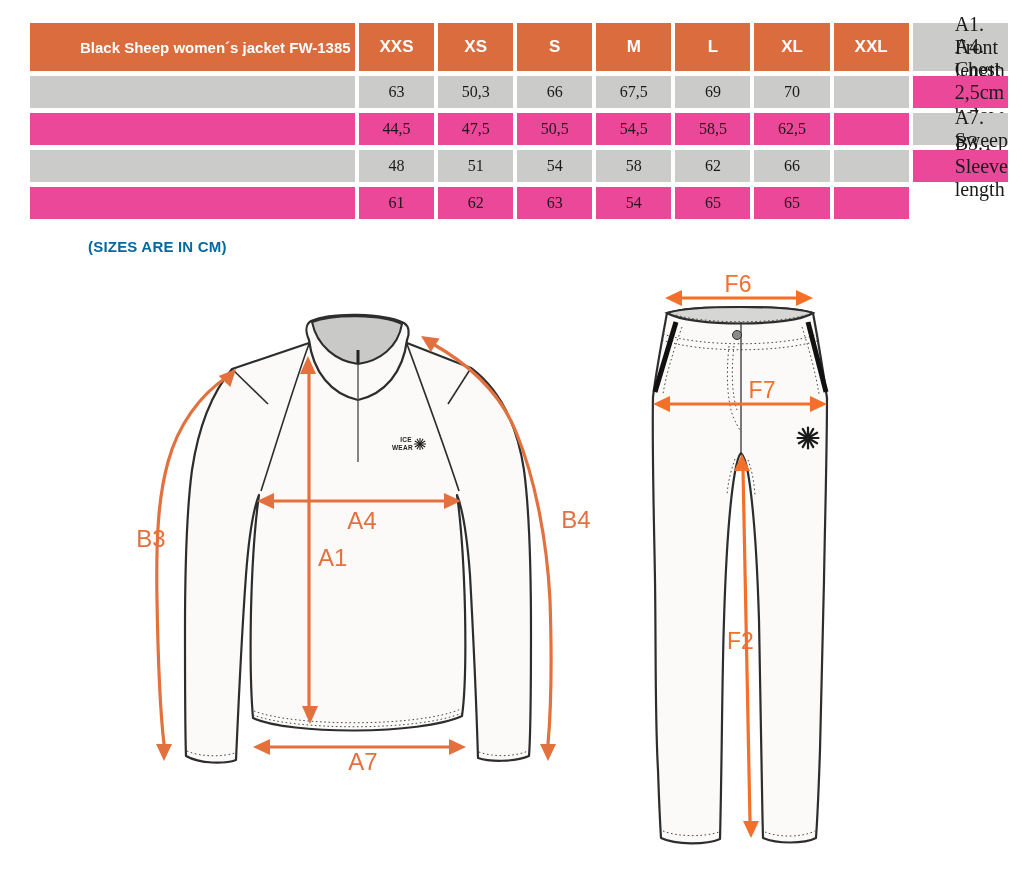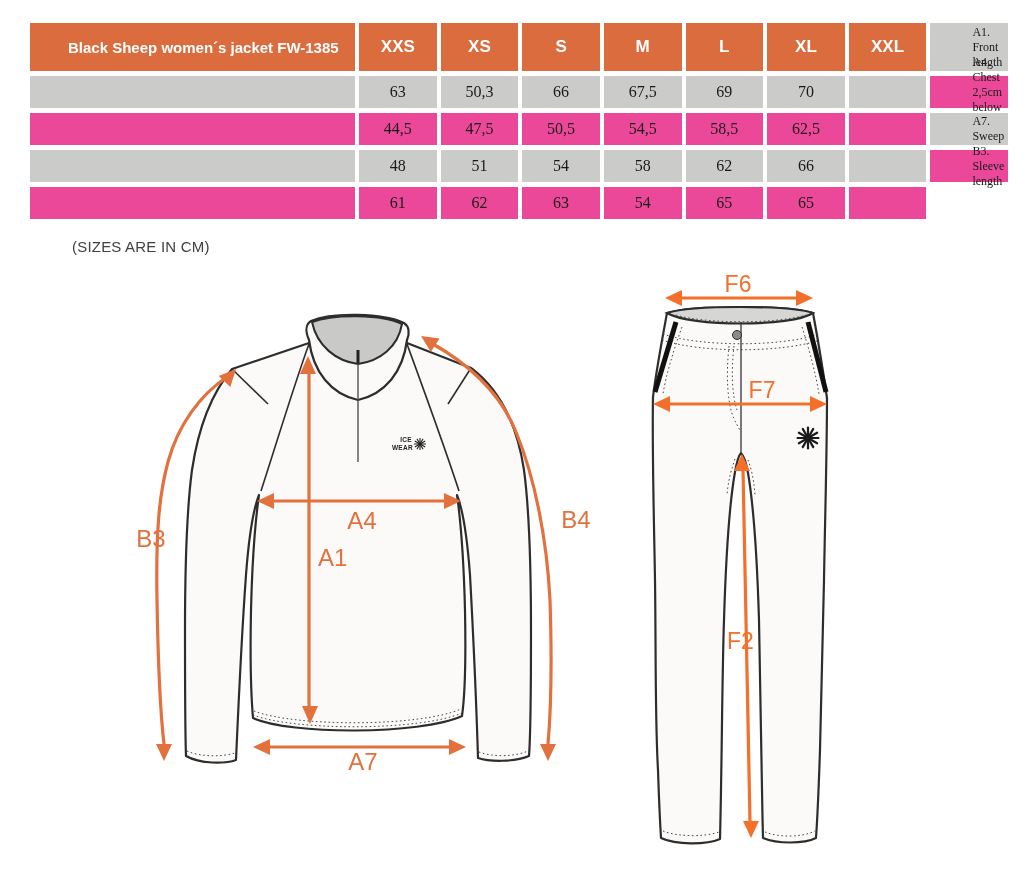--- a/index.html
+++ b/index.html
@@ -5,29 +5,29 @@
   html,body{margin:0;padding:0;background:#ffffff;}
   #page{position:relative;width:1032px;height:887px;background:#ffffff;overflow:hidden;
         font-family:"Liberation Sans",sans-serif;}
   
   #size-table{position:absolute;left:30px;top:23px;width:978px;display:grid;
               grid-template-columns:325px repeat(8,1fr);
               grid-template-rows:48px repeat(4,32px);
               column-gap:4px;row-gap:5px;}
   .hcell{background:#DB6C3D;color:#ffffff;font-weight:bold;font-size:17px;
          display:flex;align-items:center;justify-content:center;}
-  .hcell.title{justify-content:flex-start;padding-left:38px;font-size:15px;}
+  .hcell.title{justify-content:flex-start;padding-left:50px;font-size:15px;}
   .cell{display:flex;align-items:center;justify-content:center;
         font-family:"Liberation Serif",serif;font-size:16px;color:#1a1a1a;}
-  .cell.label{justify-content:flex-start;padding-left:42px;font-size:12px;}
+  .cell.label{justify-content:flex-start;padding-left:42px;font-size:20px;}
   .row-dark{background:#CBCBC9;}
   .row-light{background:#ec4899;}
   
-  #sizes-note{position:absolute;left:72px;top:238px;color:#404040;font-size:15px;
-              letter-spacing:.2px;}
+  #sizes-note{position:absolute;left:88px;top:238px;color:#0369a1;font-size:15px;
+              letter-spacing:.2px;font-weight:bold;}
   
   #drawings{position:absolute;left:0;top:0;width:1032px;height:887px;}
   .outline{fill:#FBFAF8;stroke:#2D2D2D;stroke-width:2.2;stroke-linejoin:round;}
   .seam{fill:none;stroke:#2D2D2D;stroke-width:1.6;}
   .stitch{fill:none;stroke:#4A4A4A;stroke-width:1;stroke-dasharray:1.6 2.6;}
   .jarrow{stroke:#E2713E;stroke-width:3.2;fill:none;stroke-linecap:round;}
   .jhead{fill:#E2713E;stroke:none;}
   .parrow{stroke:#F4702A;stroke-width:3.2;fill:none;stroke-linecap:round;}
   .phead{fill:#F4702A;stroke:none;}
   .jlabel{fill:#E2713E;font-family:"Liberation Sans",sans-serif;font-size:24px;}

